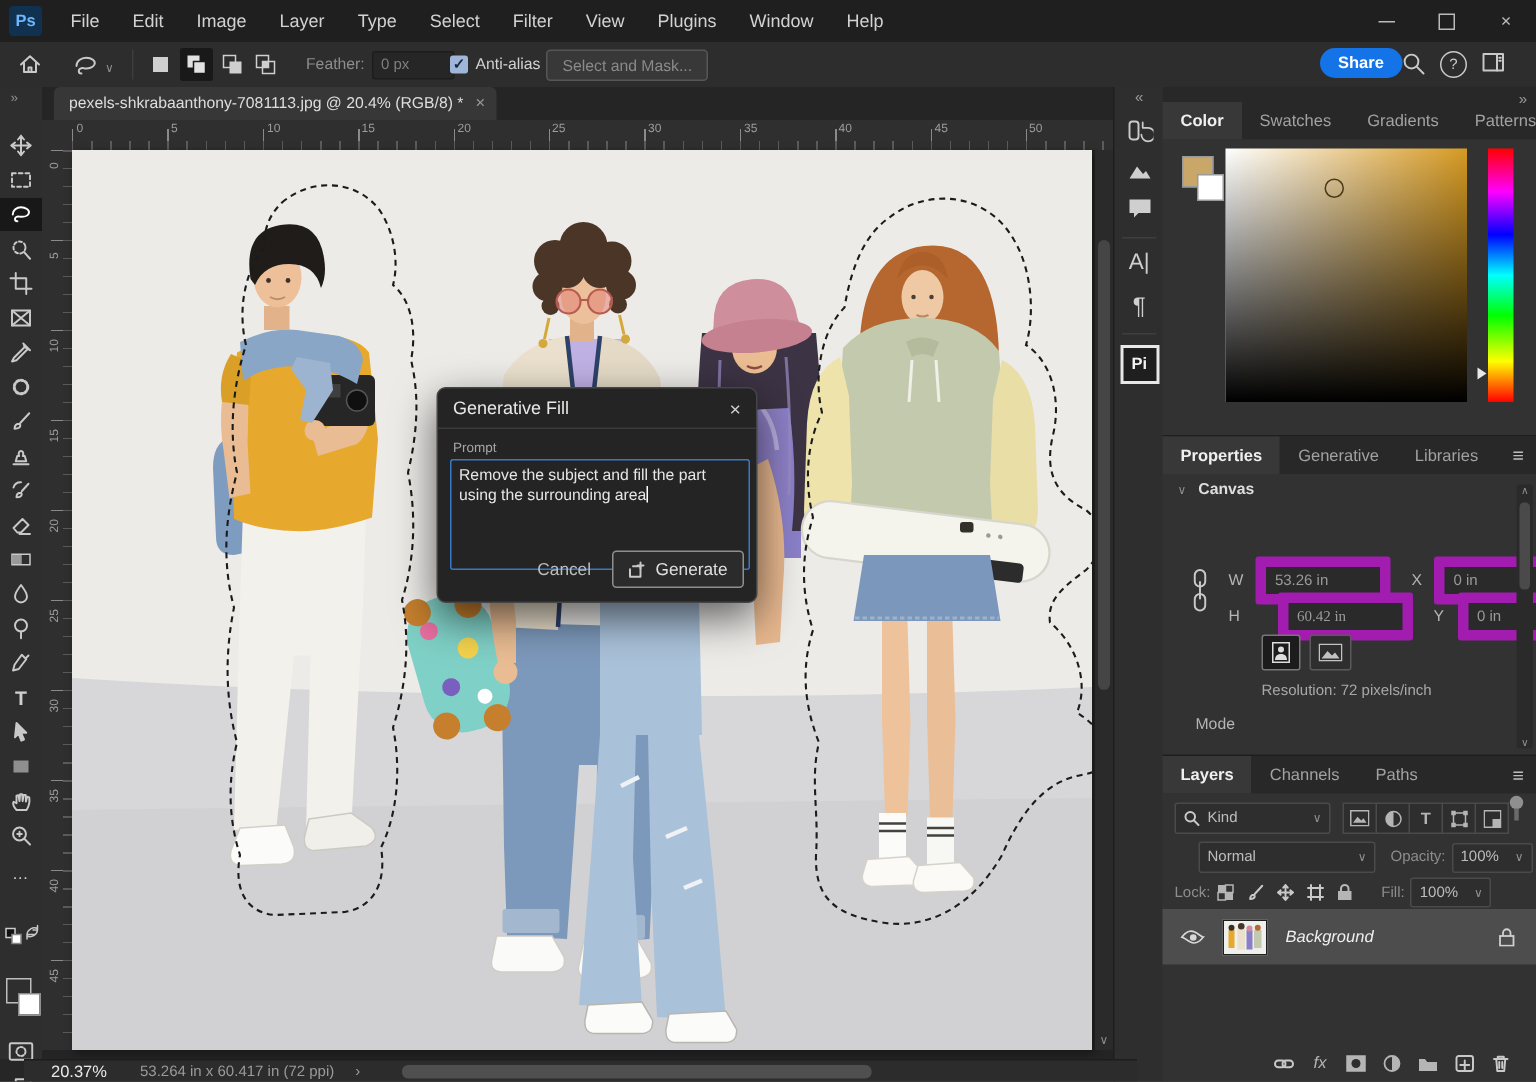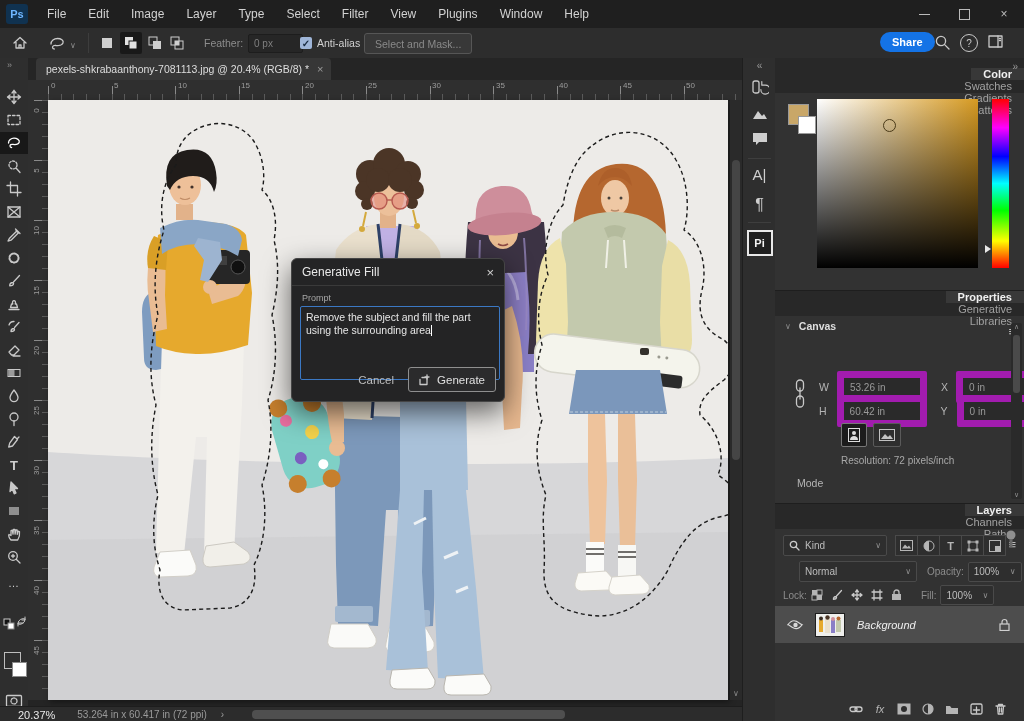--- a/index.html
+++ b/index.html
@@ -83,21 +83,21 @@
   
   #dockstrip{left:742px;top:58px;width:33px;height:663px;background:#2e2e2e;border-left:1px solid #1e1e1e;}
   .dock-icn{position:absolute;left:0;width:33px;display:flex;align-items:center;justify-content:center;color:#cfcfcf;}
   .dock-sep{position:absolute;left:5px;width:23px;height:1px;background:#3e3e3e;}
   #pi-box{border:2px solid #e8e8e8;width:22px;height:22px;display:flex;align-items:center;justify-content:center;
           font-weight:bold;font-size:11px;color:#f2f2f2;background:#1f1f1f;}
 
   
   #panels{left:775px;top:58px;width:249px;height:663px;background:#323232;}
   .panel{position:absolute;left:0;width:249px;background:#323232;}
-  .ptabs{height:25px;background:#282828;display:flex;align-items:flex-end;flex-direction:column;}
+  .ptabs{height:25px;background:#282828;display:flex;align-items:flex-end;}
   .ptab{height:25px;display:flex;align-items:center;padding:0 12px;color:#a2a2a2;font-size:11px;}
   .ptab.active{background:#383838;color:#f0f0f0;font-weight:bold;}
   .pmenu{margin-left:auto;margin-right:8px;color:#bdbdbd;font-size:13px;line-height:10px;align-self:center;}
   .field-input{background:#2a2a2a;border:7px solid #a21caf;border-radius:2px;color:#9a9a9a;font-size:10px;
                display:flex;align-items:center;padding-left:6px;}
   .ddown{background:#2e2e2e;border:1px solid #4a4a4a;border-radius:2px;color:#bdbdbd;font-size:10px;
          display:flex;align-items:center;padding:0 5px;}
   .ddchev{margin-left:auto;color:#8f8f8f;font-size:8px;}
   .lbl{color:#b5b5b5;font-size:10.5px;}
   .dim{color:#8d8d8d;}
@@ -115,21 +115,21 @@
 
   
   #layer-row{position:absolute;left:0;top:102px;width:249px;height:37px;background:#4d4d4d;display:flex;align-items:center;}
   #layer-thumb{width:28px;height:22px;background:#fff;border:1px solid #1e1e1e;margin-right:12px;}
   .lockicn{width:20px;height:18px;display:flex;align-items:center;justify-content:center;}
   .fbtn{width:21px;height:19px;display:flex;align-items:center;justify-content:center;border:1px solid #4a4a4a;
         border-left:none;background:#2e2e2e;}
   .botticn{width:22px;height:18px;display:flex;align-items:center;justify-content:center;color:#b5b5b5;}
 
   
-  #statusbar{left:0;top:706px;width:742px;height:15px;background:#2c2c2c;border-top:1px solid #1d1d1d;display:flex;align-items:center;}
+  #statusbar{left:16px;top:706px;width:742px;height:15px;background:#2c2c2c;border-top:1px solid #1d1d1d;display:flex;align-items:center;}
   #sb-thumb{position:absolute;left:252px;top:3px;width:313px;height:9px;background:#4f4f4f;border-radius:4px;}
 </style>
 </head>
 <body>
 
 <div id="stage">
 
   <div id="menubar" class="abs">
     <div id="pslogo">Ps</div>
     <div class="menu-item">File</div>
@@ -627,21 +627,21 @@
           </g>
       </svg>
       <div class="abs flex" style="left:44px;top:80px;">
         <span class="lbl">W</span>
         <div class="field-input" style="width:70px;height:18px;margin-left:8px;">53.26 in</div>
         <span class="lbl" style="margin-left:14px;">X</span>
         <div class="field-input" style="width:58px;height:18px;margin-left:8px;">0 in</div>
       </div>
       <div class="abs flex" style="left:44px;top:104px;">
         <span class="lbl">H</span>
-        <div class="field-input" style="width:70px;height:18px;margin-left:10px;">60.42 in</div>
+        <div class="field-input" style="width:70px;height:18px;margin-left:25px;font-family:Liberation Serif, serif;">60.42 in</div>
         <span class="lbl" style="margin-left:14px;">Y</span>
         <div class="field-input" style="width:58px;height:18px;margin-left:9px;">0 in</div>
       </div>
       <div class="abs flex" style="left:66px;top:132px;gap:6px;">
         <div style="width:24px;height:22px;background:#1c1c1c;border:1px solid #777;border-radius:2px;display:flex;align-items:center;justify-content:center;">
           <svg width="12" height="14">
               <rect x="0.5" y="0.5" width="11" height="13" fill="none" stroke="#ddd"></rect>
               <circle cx="6" cy="5" r="2" fill="#ddd"></circle>
               <path d="M2 12c0-3 2-4 4-4s4 1 4 4z" fill="#ddd"></path>
             </svg>

